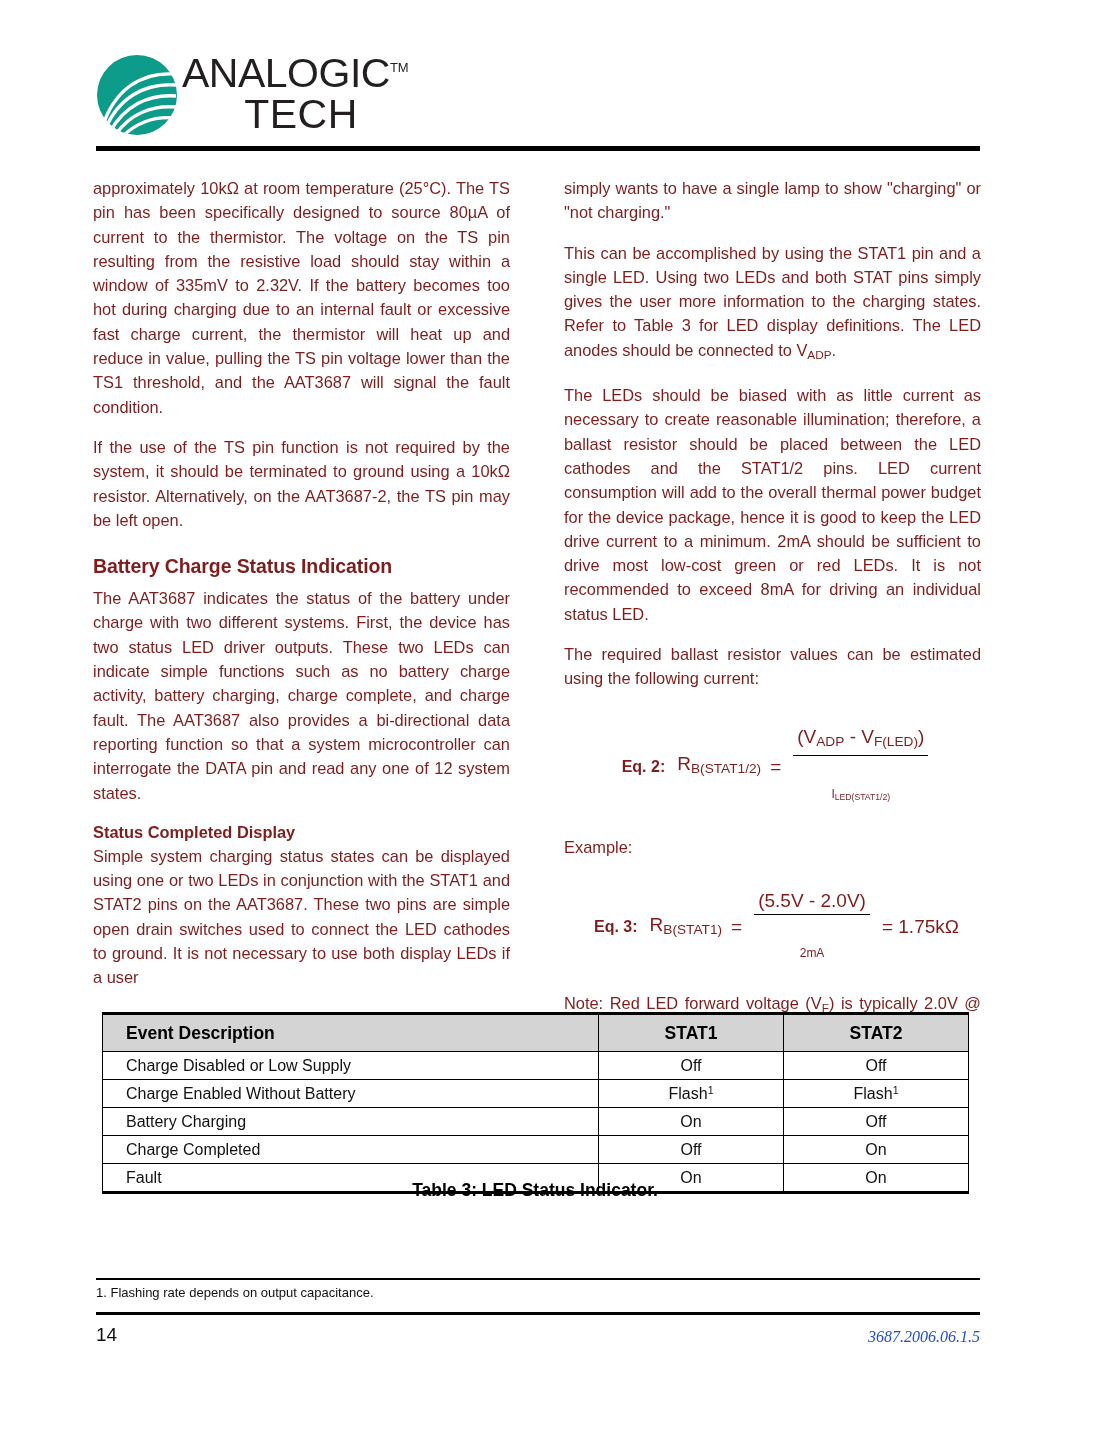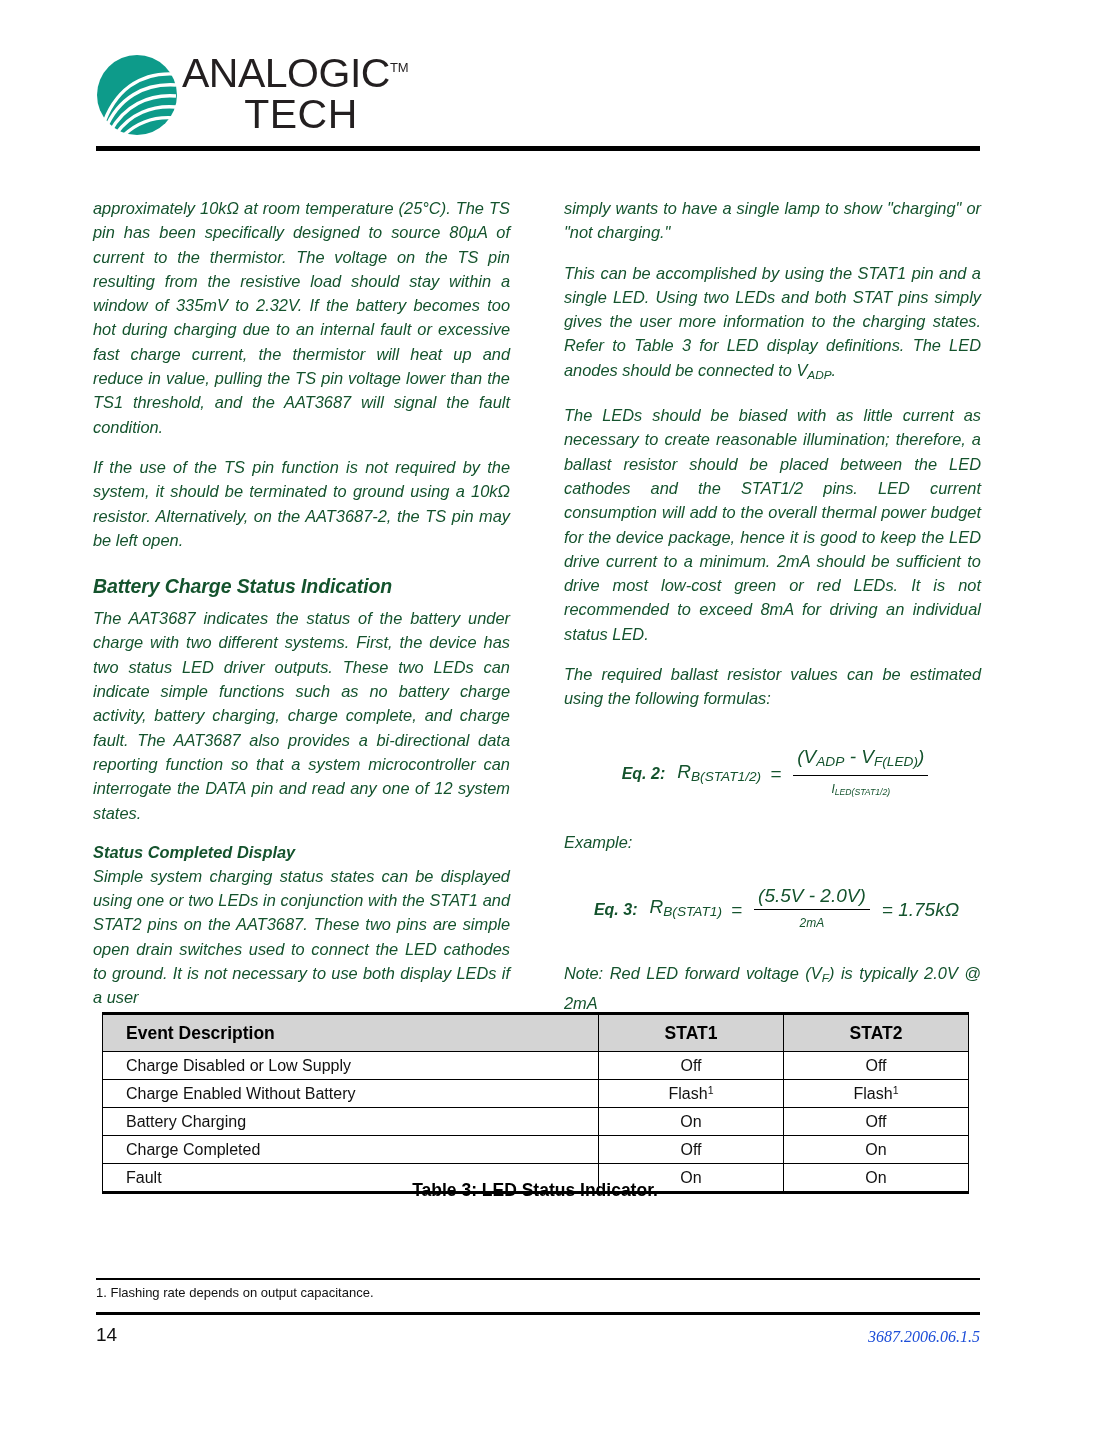--- a/index.html
+++ b/index.html
@@ -100,27 +100,26 @@
     left: 96px;
     top: 146px;
     width: 884px;
     height: 5px;
     background: #000000;
   }
 
   
   .col {
     position: absolute;
-    top: 196px;
+    top: 176px;
     width: 417px;
     font-size: 16.4px;
     line-height: 24.3px;
     text-align: justify;
-    color: #14532d;
-    font-style: italic;
+    color: #7f1d1d;
   }
   .col-left  { left: 93px; }
   .col-right { left: 564px; }
 
   .col p {
     margin: 0 0 16px 0;
     text-align: justify;
     text-justify: inter-word;
   }
 
@@ -164,20 +163,21 @@
     font-size: 19px;
   }
   .eq-var { font-size: 19px; }
   .eq-eq { margin: 0 9px; font-size: 19px; }
   .frac {
     display: inline-flex;
     flex-direction: column;
     text-align: center;
     vertical-align: middle;
     margin: 0 3px;
+    gap: 25px;
   }
   .frac > .num {
     padding: 0 4px 1px 4px;
     border-bottom: 1.6px solid #000;
     font-size: 19px;
     line-height: 24px;
   }
   .frac > .den {
     padding: 1px 4px 0 4px;
     font-size: 12px;
@@ -317,21 +317,21 @@
     <p>Simple system charging status states can be displayed using one or two LEDs in conjunction with the STAT1 and STAT2 pins on the AAT3687.  These two pins are simple open drain switches used to connect the LED cathodes to ground.  It is not necessary to use both display LEDs if a user</p>
   </div>
 
   <div class="col col-right">
     <p>simply wants to have a single lamp to show "charging" or "not charging."</p>
 
     <p><span>This can be accomplished by using the STAT1 pin and a single LED.  Using two LEDs and both STAT pins simply gives the user more information to the charging states.  Refer to Table 3 for LED display definitions.  The LED anodes should be connected to V</span><sub>ADP</sub><span>.</span></p>
 
     <p>The LEDs should be biased with as little current as necessary to create reasonable illumination; therefore, a ballast resistor should be placed between the LED cathodes and the STAT1/2 pins.  LED current consumption will add to the overall thermal power budget for the device package, hence it is good to keep the LED drive current to a minimum.  2mA should be sufficient to drive most low-cost green or red LEDs.   It is not recommended to exceed 8mA for driving an individual status LED.</p>
 
-    <p>The required ballast resistor values can be estimated using the following formulas:</p>
+    <p>The required ballast resistor values can be estimated using the following current:</p>
 
     <div class="eq-block eq2-gap">
       <span class="eq-label">Eq. 2:</span>
       <span class="eq-body">
         <span class="eq-var"><span>R</span><sub>B(STAT1/2)</sub></span>
         <span class="eq-eq">=</span>
         <span class="frac">
           <span class="num"><span>(V</span><sub>ADP</sub><span> - V</span><sub>F(LED)</sub><span>)</span></span>
           <span class="den"><span>I</span><sub>LED(STAT1/2)</sub></span>
         </span>

